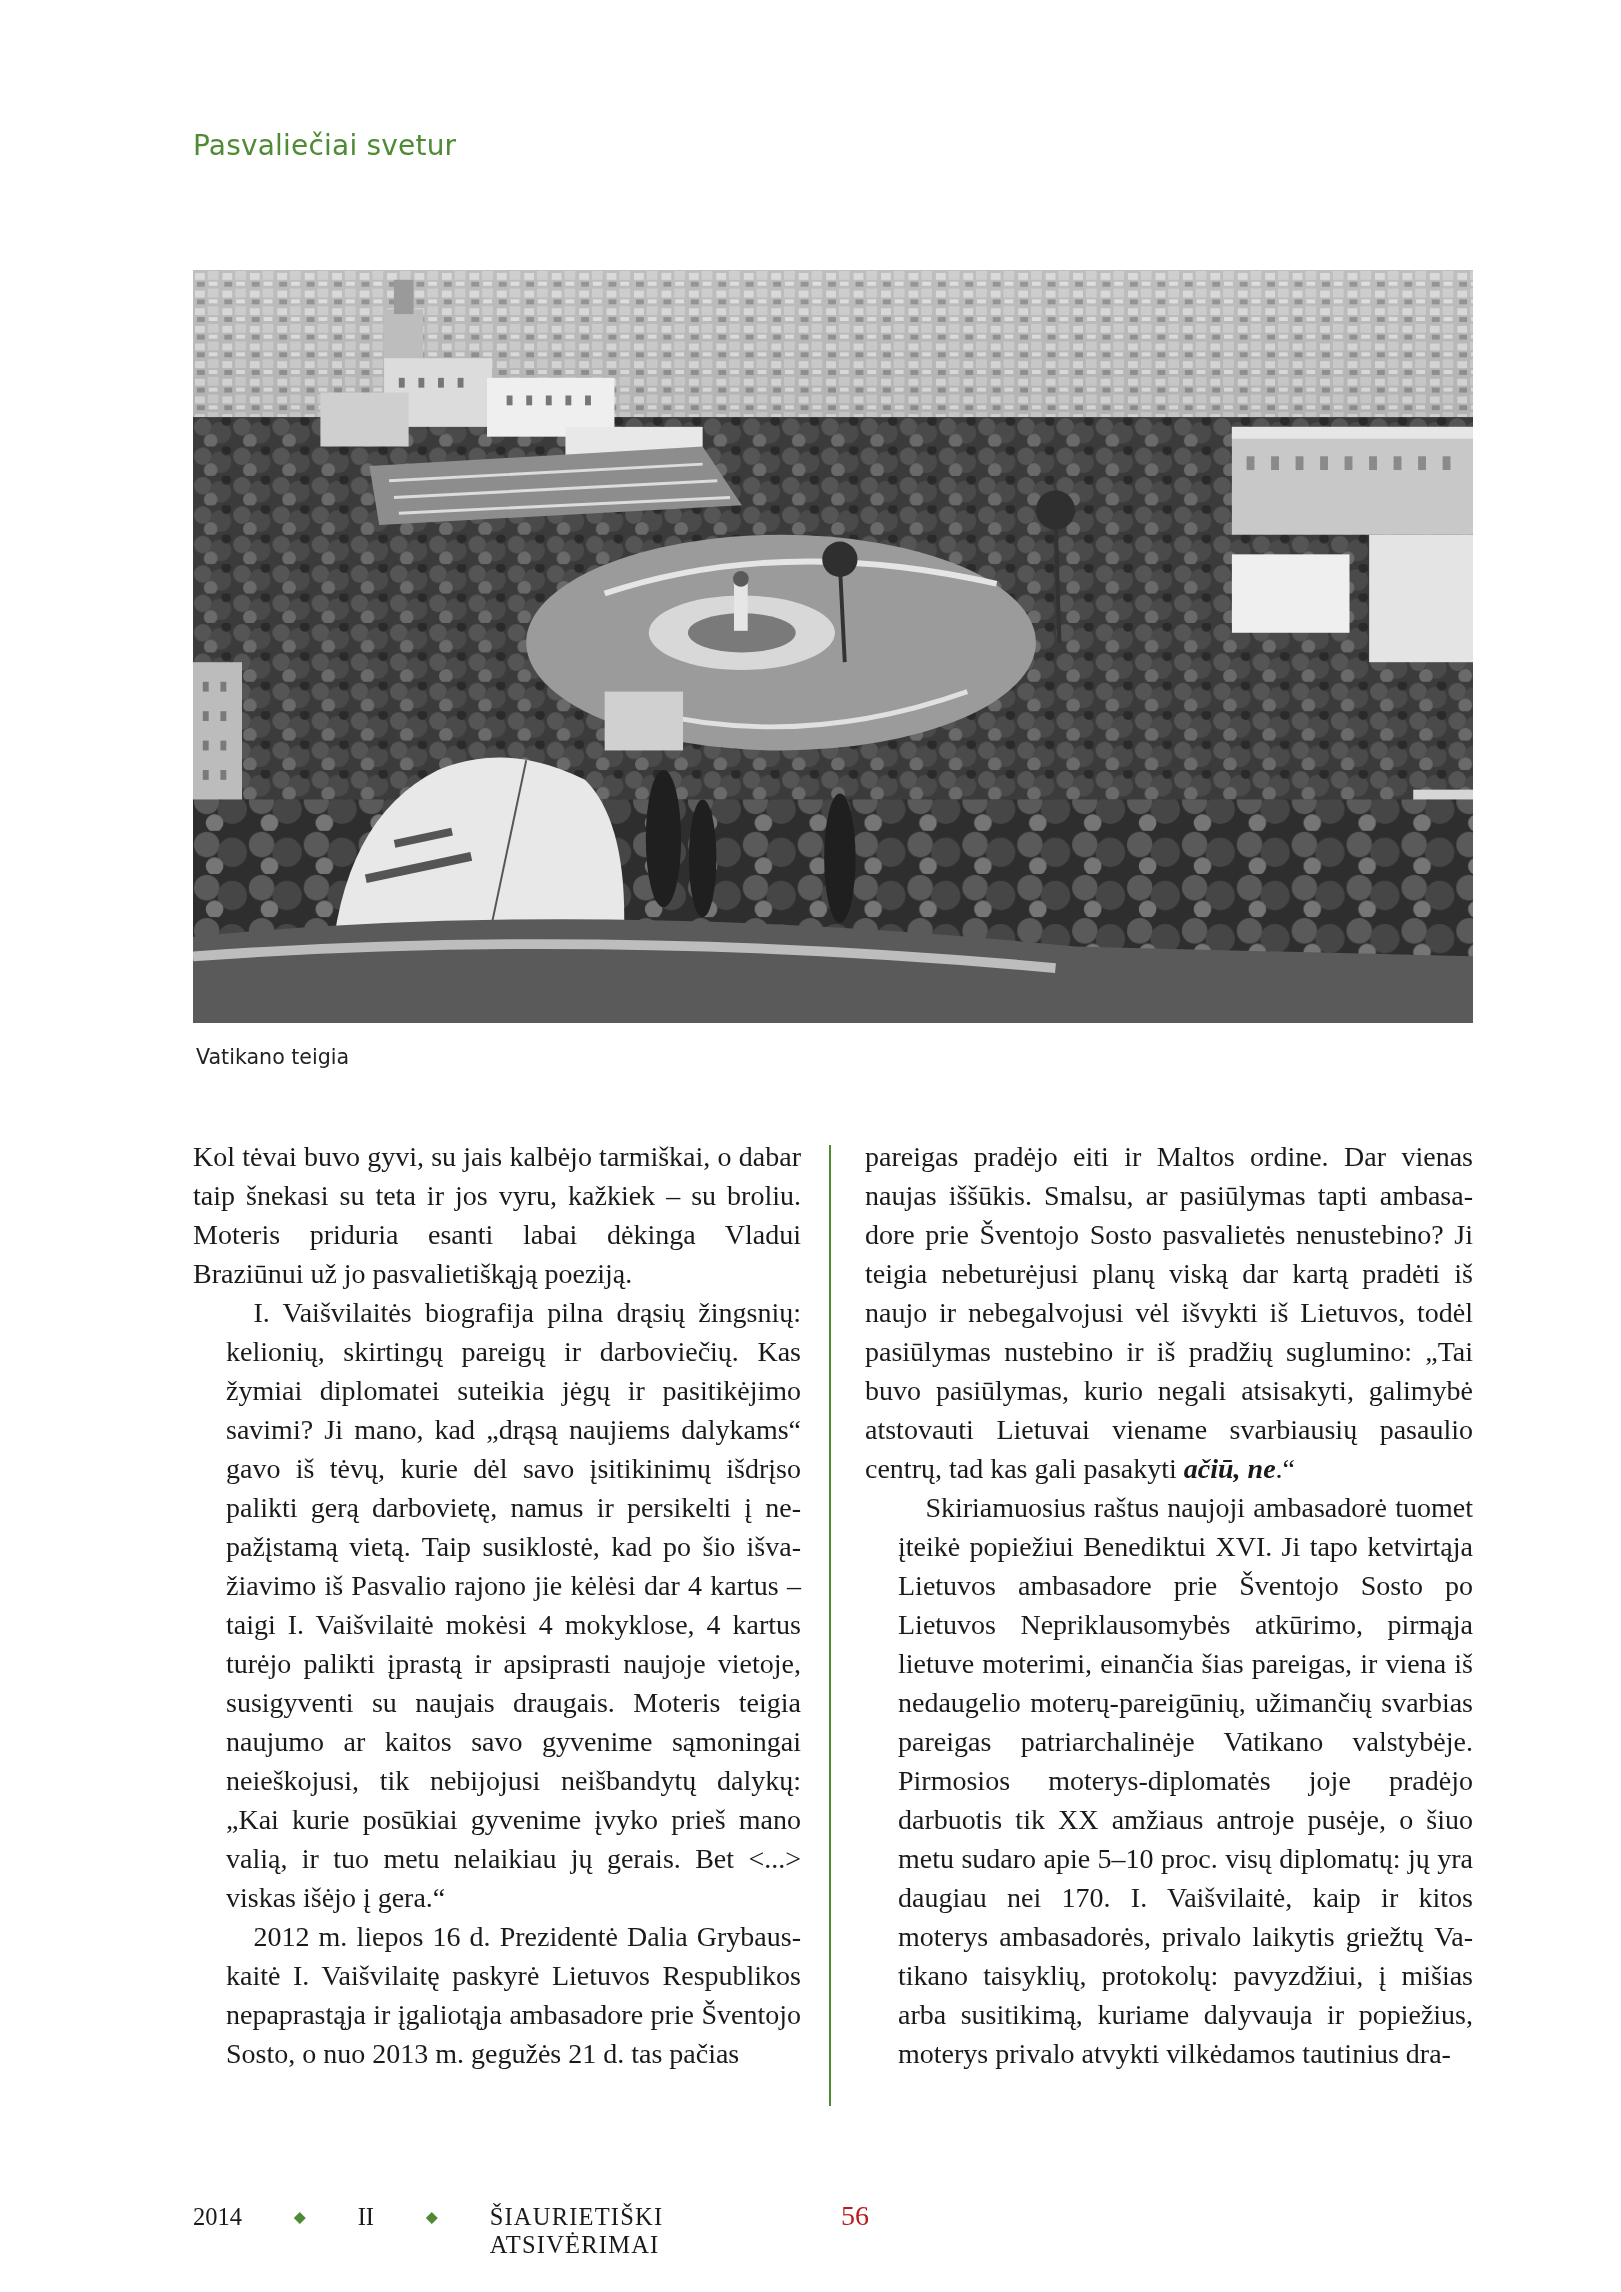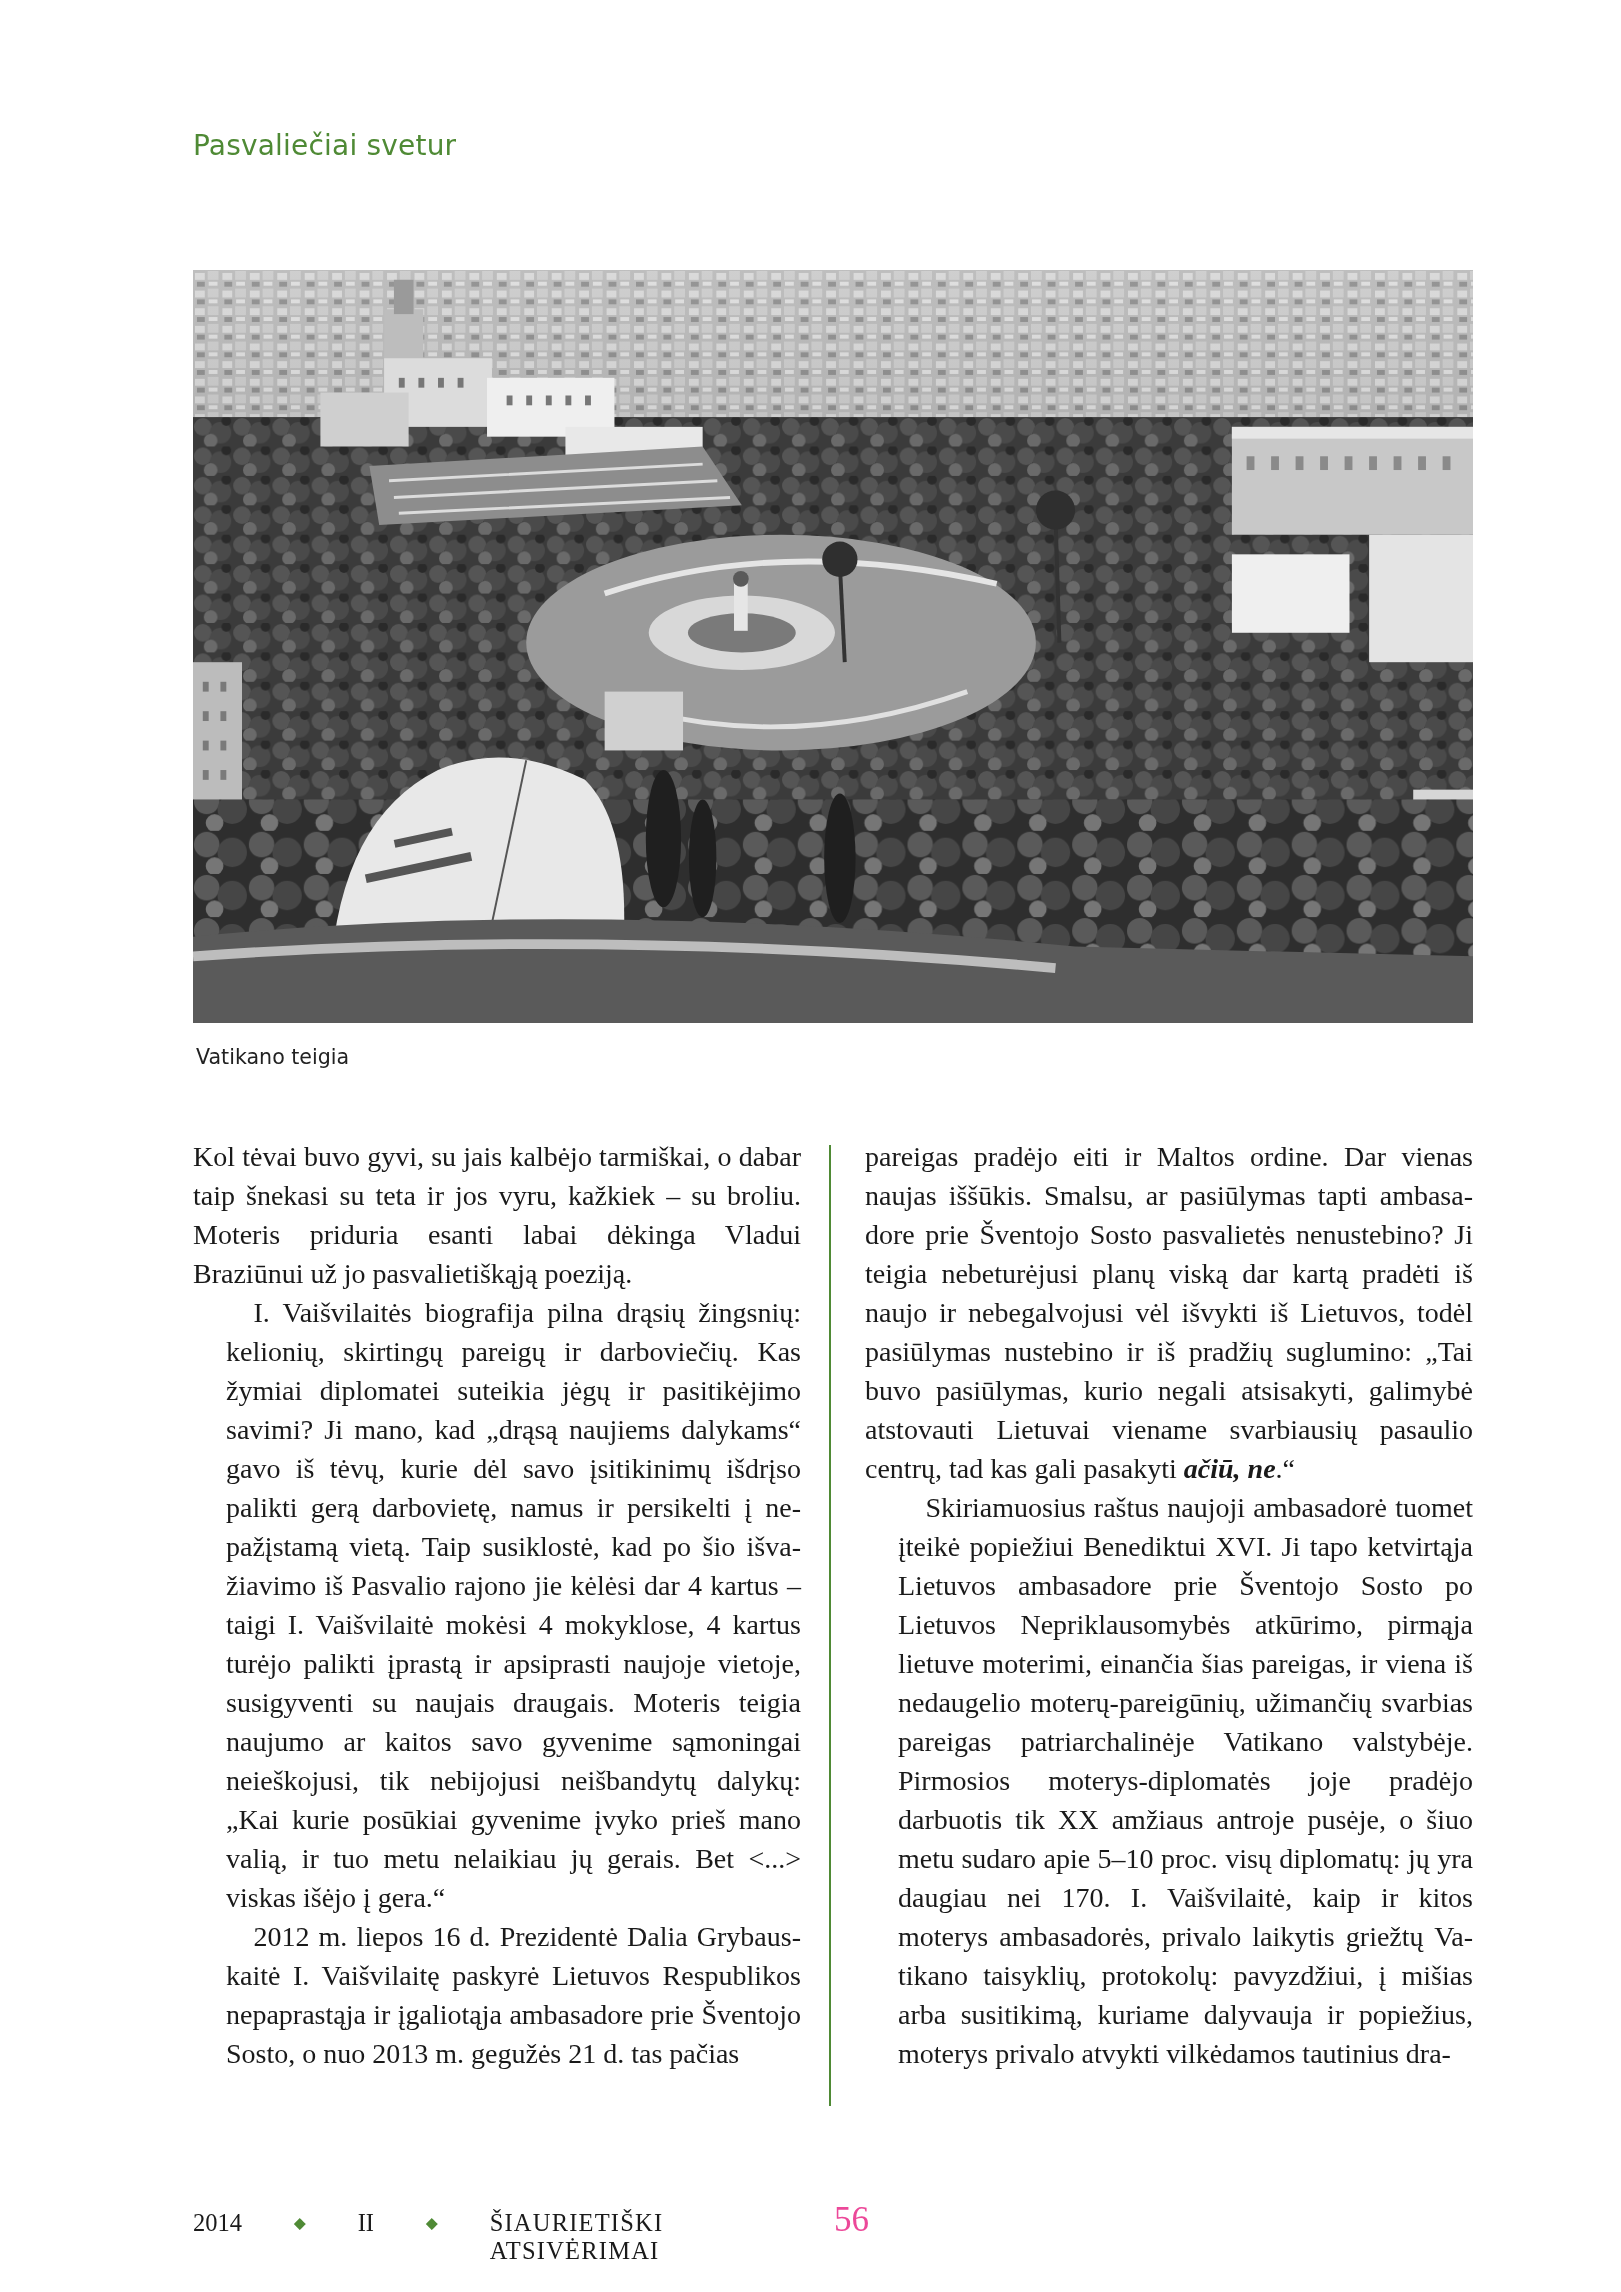--- a/index.html
+++ b/index.html
@@ -33,21 +33,21 @@
     position: absolute; left: 829px; top: 1145px; width: 1.5px; height: 961px;
     background: #4f8a35;
   }
   .footer {
     position: absolute; top: 2200px; left: 193px; width: 676px;
     font-family: "Liberation Serif", serif; font-size: 24.5px; color: #1a1a1a;
     display: flex; align-items: baseline; gap: 44px;
   }
   .footer .diamond { color: #4f8a35; font-size: 15.7px; margin: 0 7.8px; position: relative; top: -2.9px; }
   .footer .mag { letter-spacing: 1.2px; }
-  .footer .page-num { margin-left: auto; color: #ec4899; font-size: 35px; }
+  .footer .page-num { margin-left: auto; color: #b91c1c; font-size: 28px; }
 </style>
 </head>
 <body>
 
 <div class="running-head">Pasvaliečiai svetur</div>
 
 <div class="photo" title="Aerial black-and-white photo of the Vatican gardens seen from the dome of St. Peter's">
   <svg viewBox="0 0 1306 768" preserveAspectRatio="none">
     <defs>
       <linearGradient id="sky" x1="0" y1="0" x2="0" y2="1">

